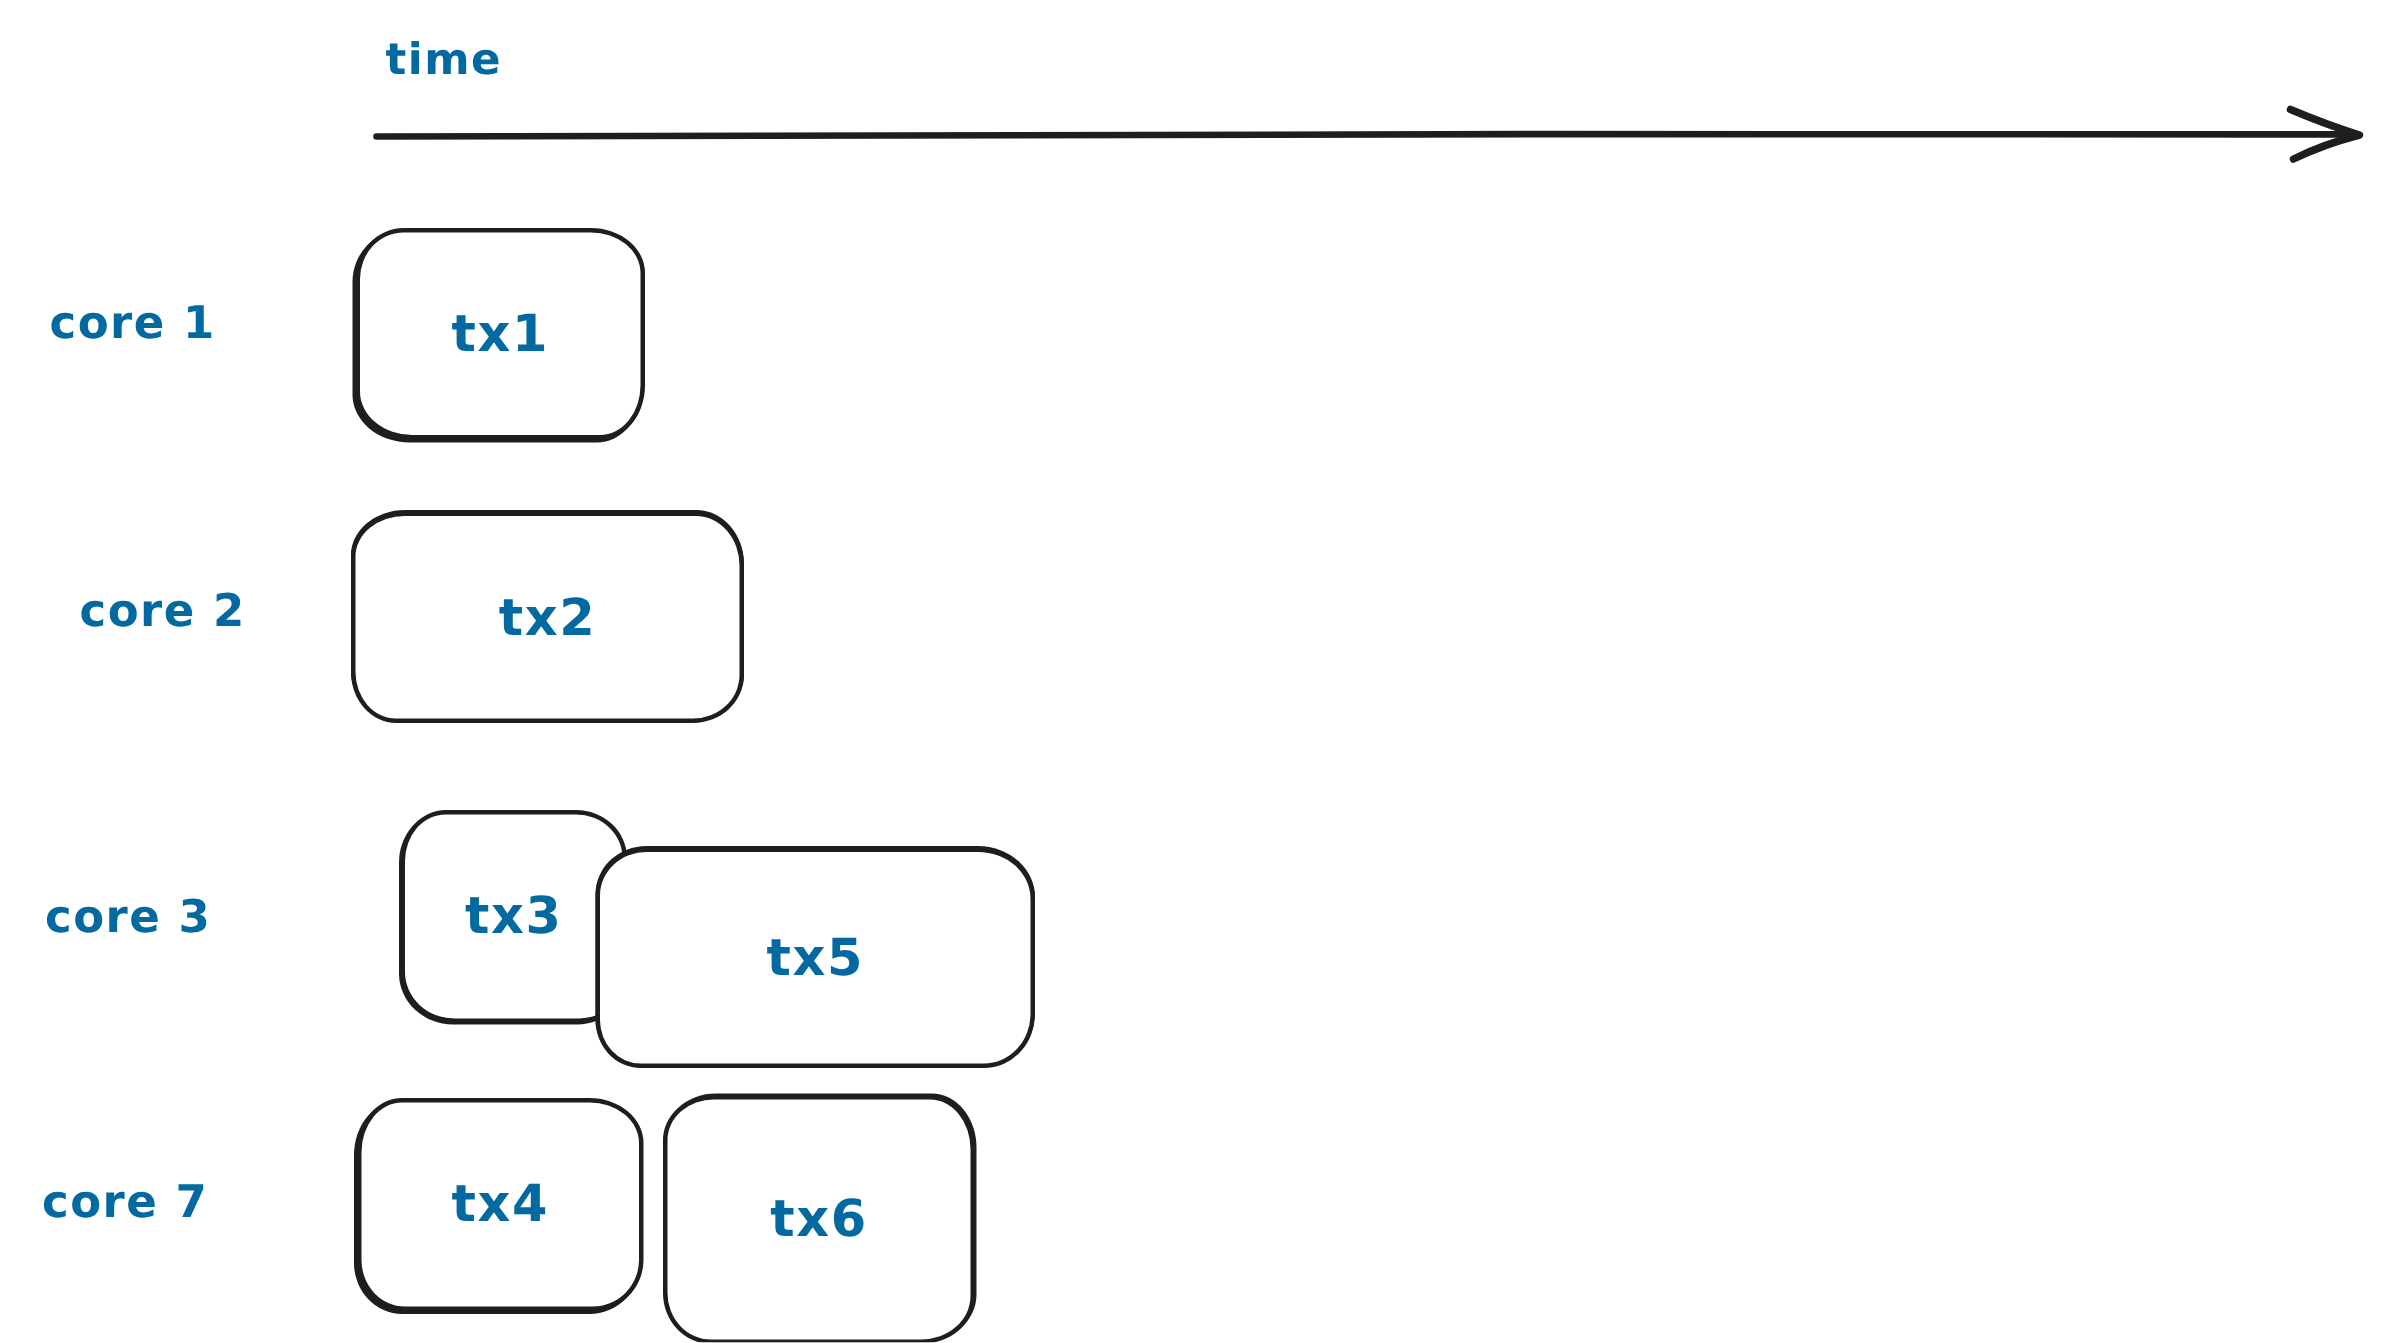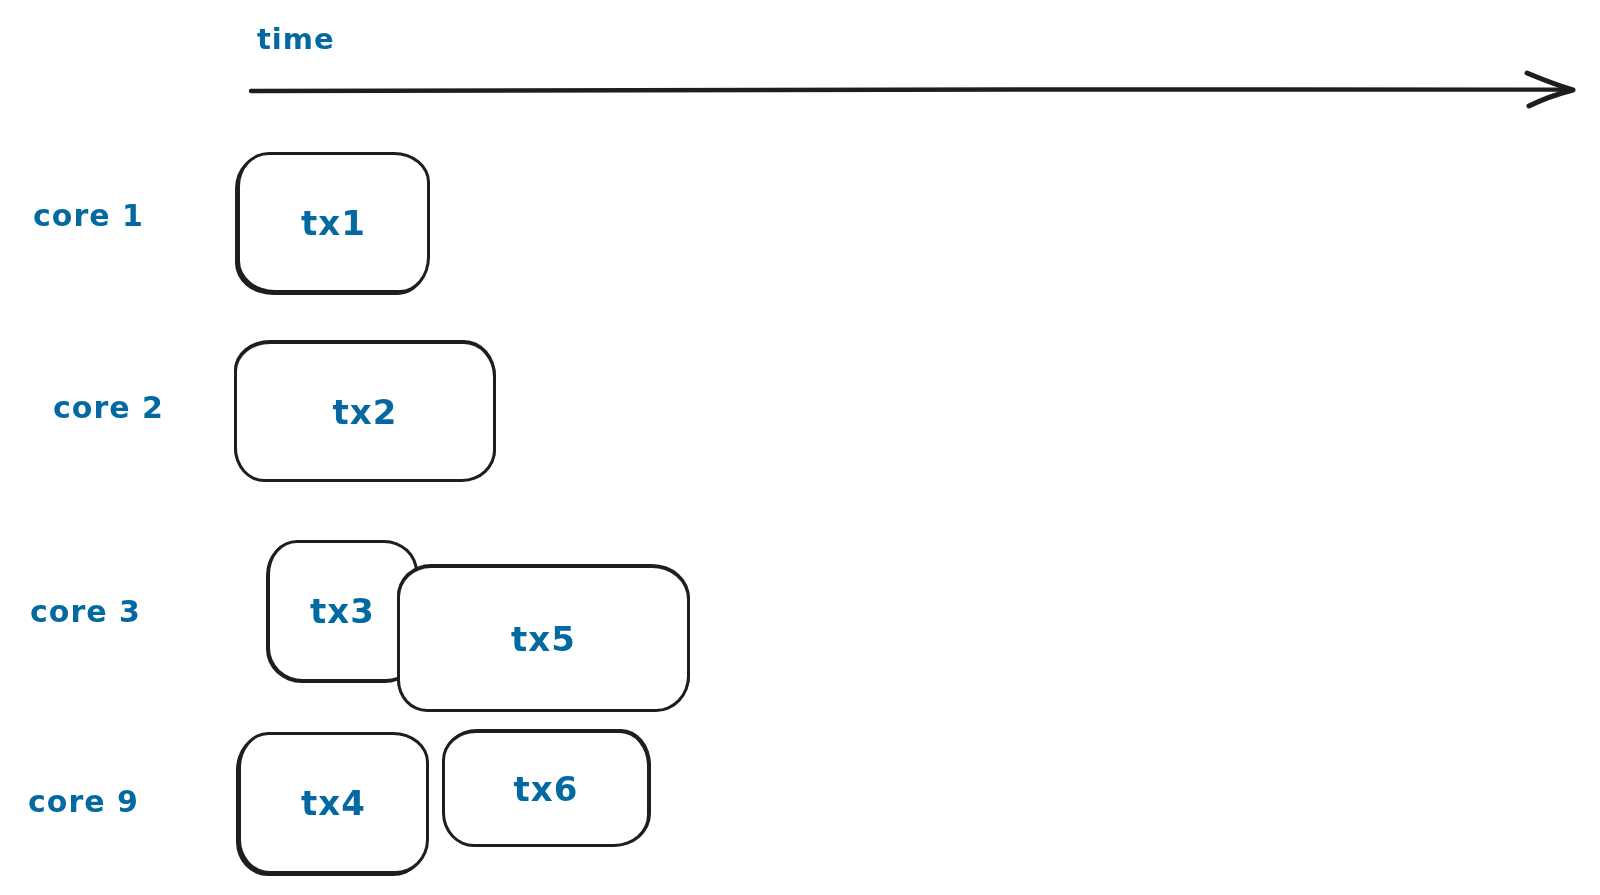--- a/index.html
+++ b/index.html
@@ -74,41 +74,41 @@
     left: 397px; top: 565px; width: 293px; height: 147px;
     border-radius: 34px 38px 34px 30px / 32px 34px 36px 32px;
     box-shadow: 0 -1px 0 0 #1e1e1e;
   }
   .tx4 {
     left: 238px; top: 732px; width: 191px; height: 142px;
     border-radius: 30px 36px 34px 32px / 36px 30px 34px 34px;
     box-shadow: -2px 2px 0 0 #1e1e1e;
   }
   .tx6 {
-    left: 442px; top: 730px; width: 208px; height: 117px;
+    left: 442px; top: 730px; width: 208px; height: 166px;
     border-radius: 34px 30px 36px 32px / 30px 36px 32px 34px;
     box-shadow: 1px -1px 0 0 #1e1e1e;
   }
 </style>
 </head>
 <body>
 
 <div class="canvas">
 
   <span class="time-label">time</span>
 
   <svg class="arrow-svg" viewBox="0 0 1600 895" xmlns="http://www.w3.org/2000/svg">
     <path d="M251,91 C600,89.6 1150,89 1566,89.6" fill="none" stroke="#1e1e1e" stroke-width="4.4" stroke-linecap="round"></path>
     <path d="M1527,73 C1546,81 1562,86.6 1573,90 C1559,93.6 1542,99.6 1529,106" fill="none" stroke="#1e1e1e" stroke-width="5" stroke-linecap="round" stroke-linejoin="round"></path>
   </svg>
 
   <span class="row-label lbl-1">core 1</span>
   <span class="row-label lbl-2">core 2</span>
   <span class="row-label lbl-3">core 3</span>
-  <span class="row-label lbl-4">core 9</span>
+  <span class="row-label lbl-4">core 7</span>
 
   <div class="task tx1">
     <span>tx1</span>
   </div>
 
   <div class="task tx2">
     <span>tx2</span>
   </div>
 
   <div class="task tx3">

